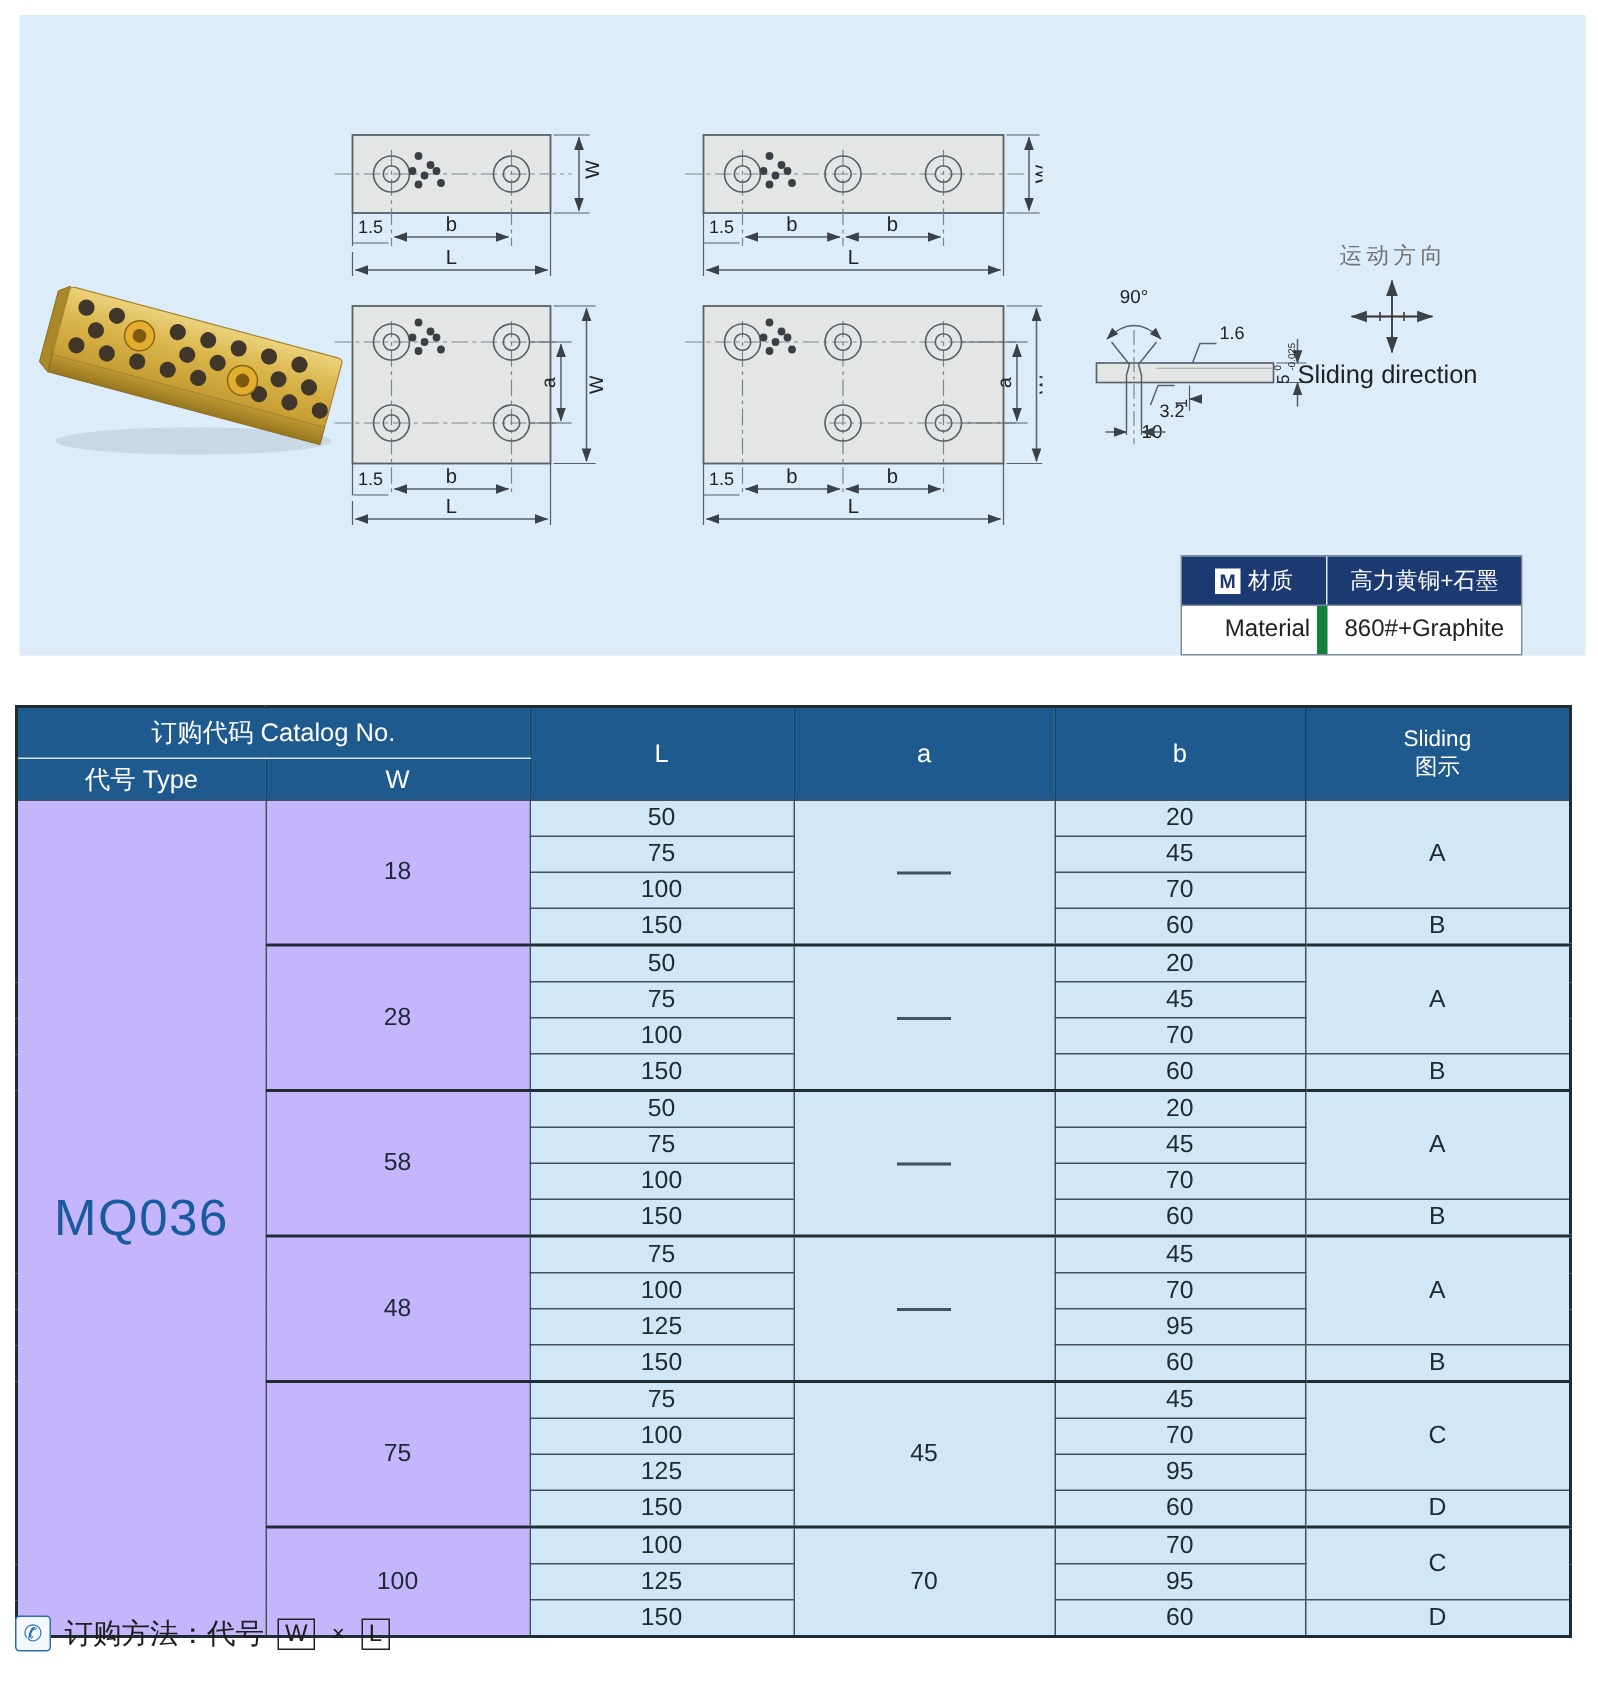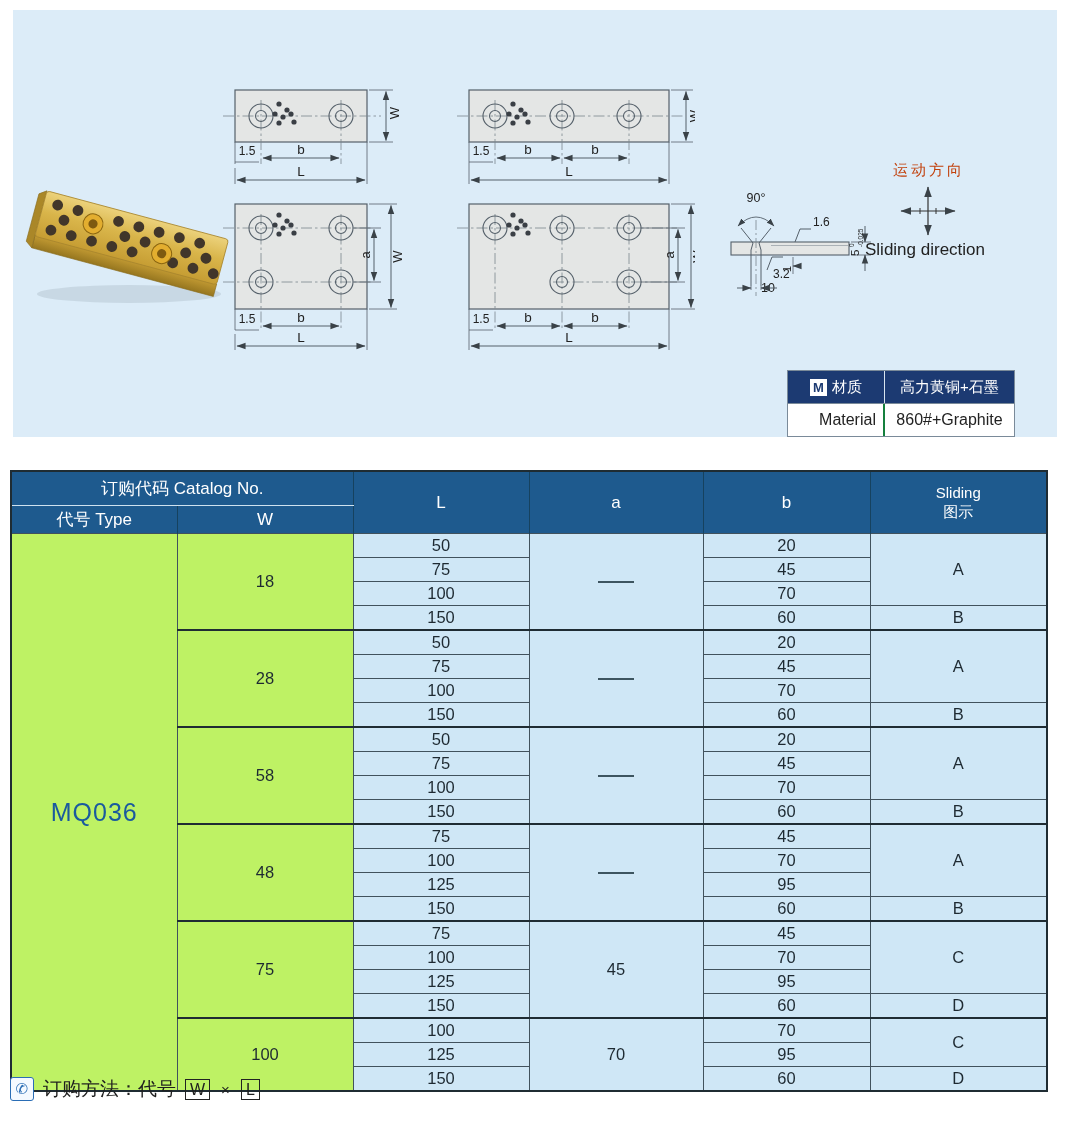--- a/index.html
+++ b/index.html
@@ -4,51 +4,51 @@
 <style>
   html,body{margin:0;padding:0;}
   body{
     width:1065px;height:1133px;position:relative;background:#ffffff;
     font-family:"Liberation Sans","DejaVu Sans",sans-serif;color:#222;
     -webkit-font-smoothing:antialiased;
   }
   
   .top-panel{position:absolute;left:13px;top:10px;width:1044px;height:427px;background:#dcecf8;}
   .abs{position:absolute;}
-  .dir-cn{left:860px;top:151px;width:112px;text-align:center;font-size:15px;letter-spacing:3px;color:#c2410c;}
+  .dir-cn{left:860px;top:151px;width:112px;text-align:center;font-size:15px;letter-spacing:3px;color:#737373;}
   .dir-en{left:852px;top:230px;width:170px;font-size:17px;color:#222;}
   
   .mat-table{left:774px;top:360px;width:226px;border:1px solid #7a8a99;background:#fff;}
   .mat-row{display:flex;height:32px;align-items:center;}
   .mat-row.hd{background:#1c3a72;color:#fff;}
   .mat-c1{width:97px;display:flex;align-items:center;justify-content:center;gap:5px;height:100%;box-sizing:border-box;}
   .mat-c2{flex:1;display:flex;align-items:center;justify-content:center;height:100%;box-sizing:border-box;}
   .mat-row.hd .mat-c1{border-right:1px solid #d8e4ef;}
-  .mat-row.bd .mat-c1{border-right:2px solid #15803d;padding-left:24px;}
+  .mat-row.bd .mat-c1{border-right:7px solid #15803d;padding-left:24px;}
   .mat-row.hd{border-bottom:1px solid #7a8a99;}
   .mat-row.hd .mat-c1,.mat-row.hd .mat-c2{font-size:15px;}
   .mat-row.bd{color:#222;font-size:16px;}
   .m-box{display:inline-flex;width:17px;height:17px;background:#fff;color:#1c3a72;font-weight:bold;
          font-size:13px;align-items:center;justify-content:center;}
   
   .cat-wrap{position:absolute;left:10px;top:470px;}
   table.cat{border-collapse:collapse;table-layout:fixed;width:1036px;}
   table.cat th,table.cat td{padding:0;text-align:center;vertical-align:middle;}
   table.cat{border:2px solid #1f2c33;}
   thead th{background:#1e5a8e;color:#fff;font-weight:normal;font-size:17px;border-left:1px solid #16425f;border-right:1px solid #16425f;}
   th.h-catalog{height:33px;border-bottom:1px solid #cfe2ef;}
   th.h-sub{height:27px;}
   th.h-span{height:60px;}
   th.h-sketch{font-size:15px;line-height:1.25;}
   tbody td{font-size:16.5px;color:#1e2a32;height:23px;
            border:1px solid #41525d;}
-  tbody td.cw{background:#bef264;}
+  tbody td.cw{background:#c4b5fd;}
   tbody td.cb{background:#cfe7f6;}
   tbody td.gt{border-top:2px solid #1f2c33;}
-  .type-text{font-size:25px;color:#1a5a9e;letter-spacing:1px;}
+  .type-text{font-size:34px;color:#1a5a9e;letter-spacing:1px;}
   .dash{width:36px;border-top:2px solid #3d5560;margin:0 auto;}
   
   .footer{position:absolute;left:10px;top:1076px;display:flex;align-items:center;gap:9px;font-size:19px;color:#1e1e1e;}
   .tel-icon{display:inline-flex;width:22px;height:22px;border:1.5px solid #2a6db5;border-radius:3px;
             color:#2a6db5;font-size:15px;align-items:center;justify-content:center;background:#f4f9ff;}
   .boxed{display:inline-block;border:1.5px solid #222;padding:0 4px;font-size:16px;line-height:19px;}
   .x-sep{font-size:15px;margin:0 2px;}
   
   svg text{font-family:"Liberation Sans","DejaVu Sans",sans-serif;fill:#222;}
 </style>

